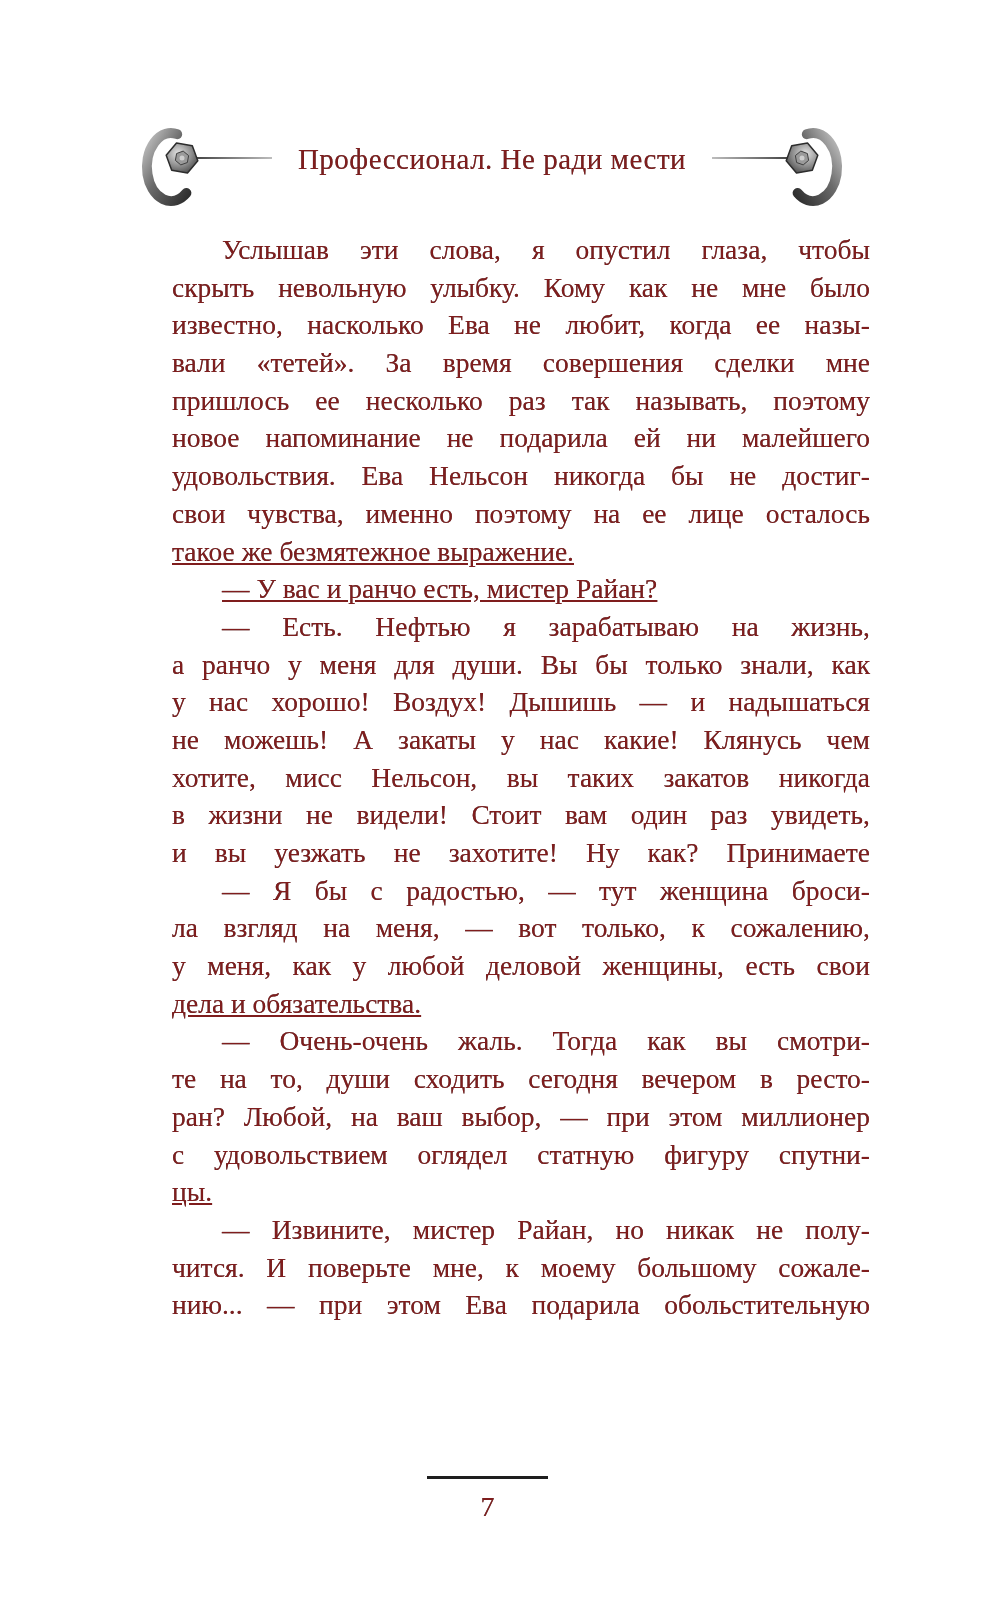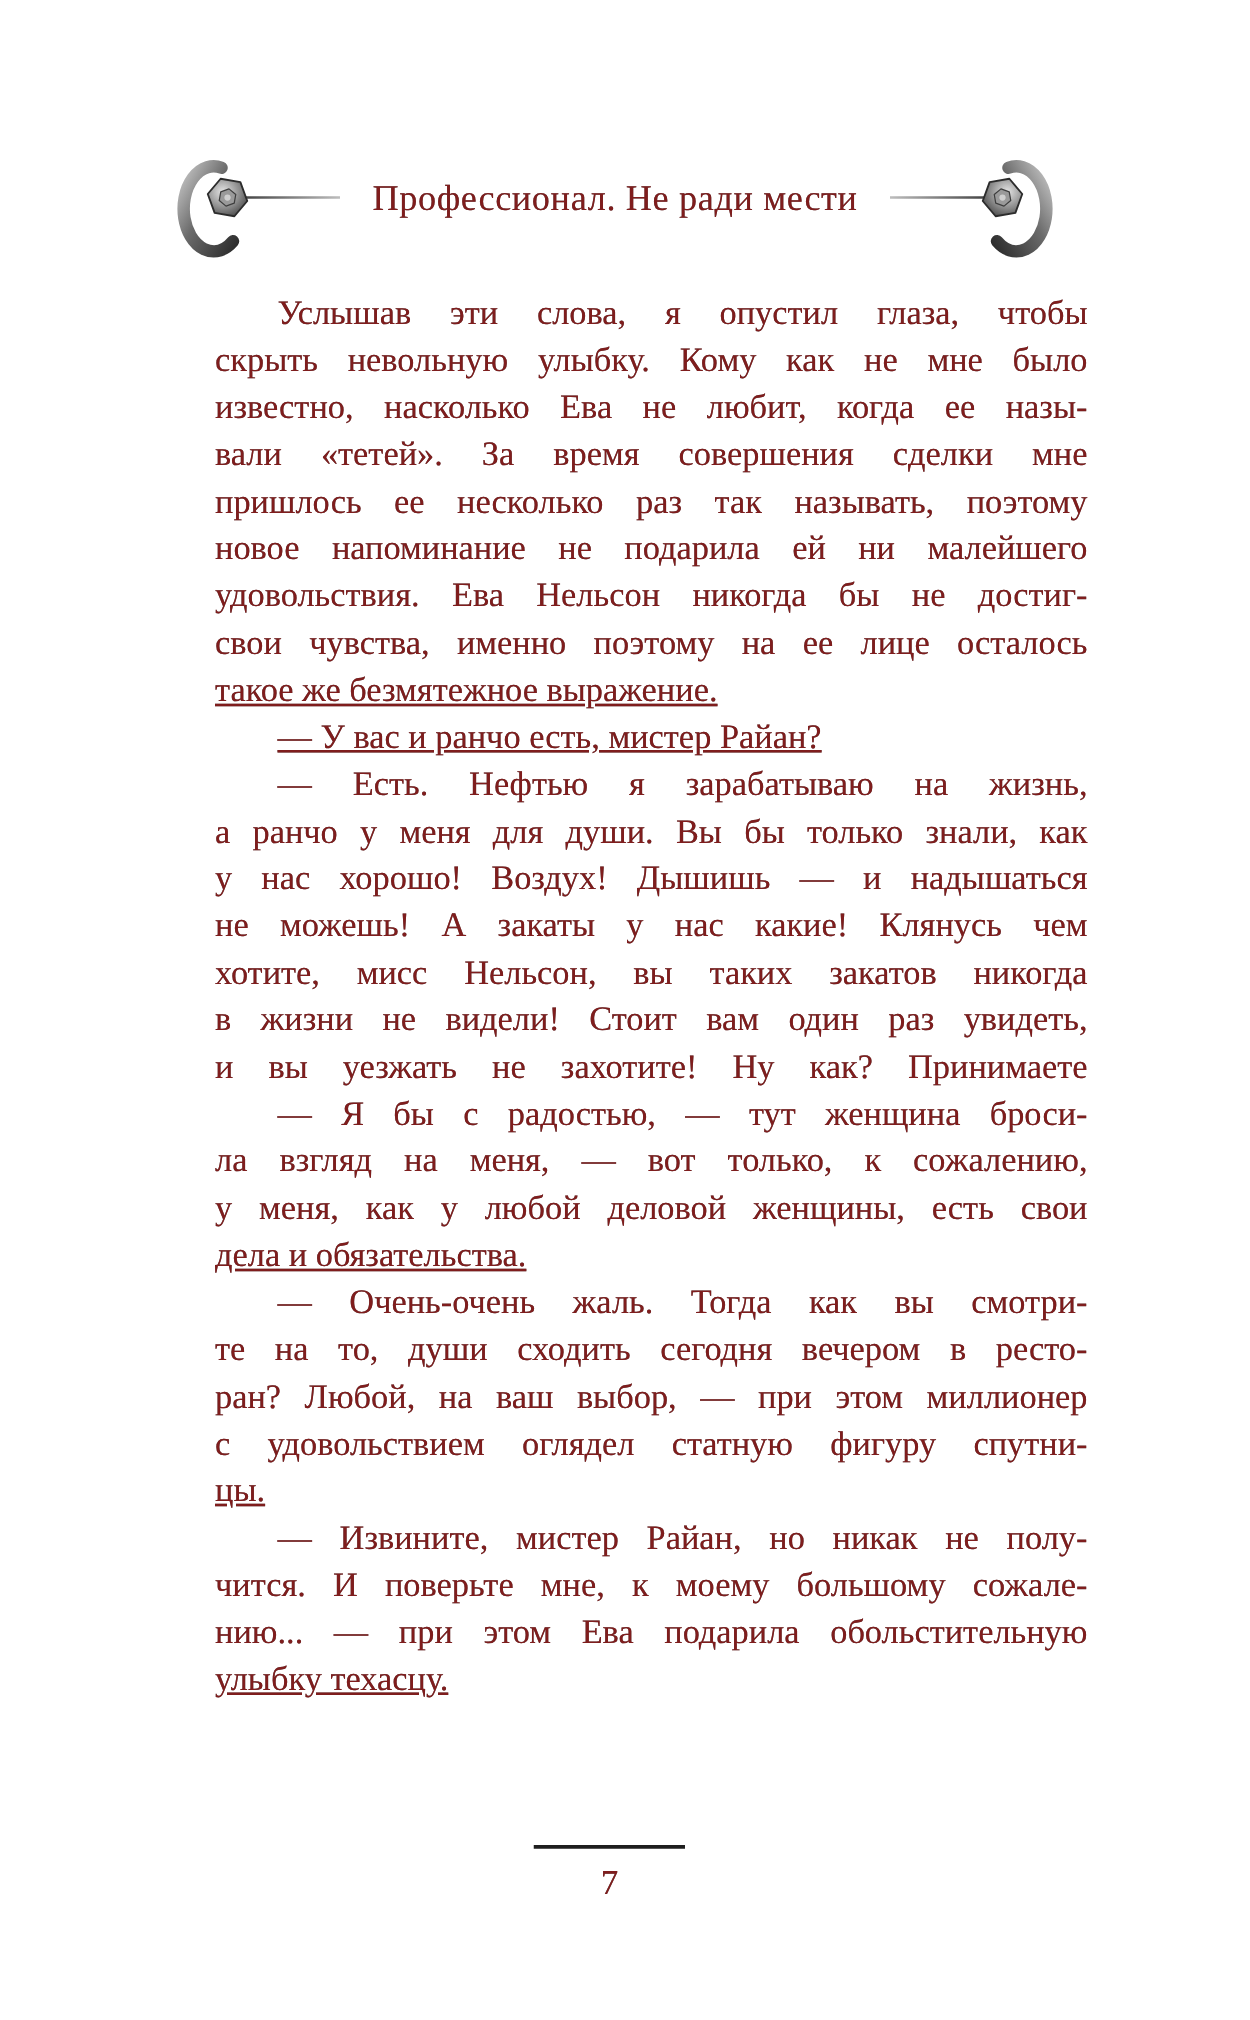--- a/index.html
+++ b/index.html
@@ -141,19 +141,18 @@
       <div class="line">у меня, как у любой деловой женщины, есть свои</div>
       <div class="line last">дела и обязательства.</div>
       <div class="line first">— Очень-очень жаль. Тогда как вы смотри-</div>
       <div class="line">те на то, души сходить сегодня вечером в ресто-</div>
       <div class="line">ран? Любой, на ваш выбор, — при этом миллионер</div>
       <div class="line">с удовольствием оглядел статную фигуру спутни-</div>
       <div class="line last">цы.</div>
       <div class="line first">— Извините, мистер Райан, но никак не полу-</div>
       <div class="line">чится. И поверьте мне, к моему большому сожале-</div>
       <div class="line">нию... — при этом Ева подарила обольстительную</div>
-      <div class="line last">улыбку техасцу.</div>
     </div>
 
   <div class="footer-rule"></div>
   <div class="page-number">7</div>
 
 </div>
 
 </body></html>

